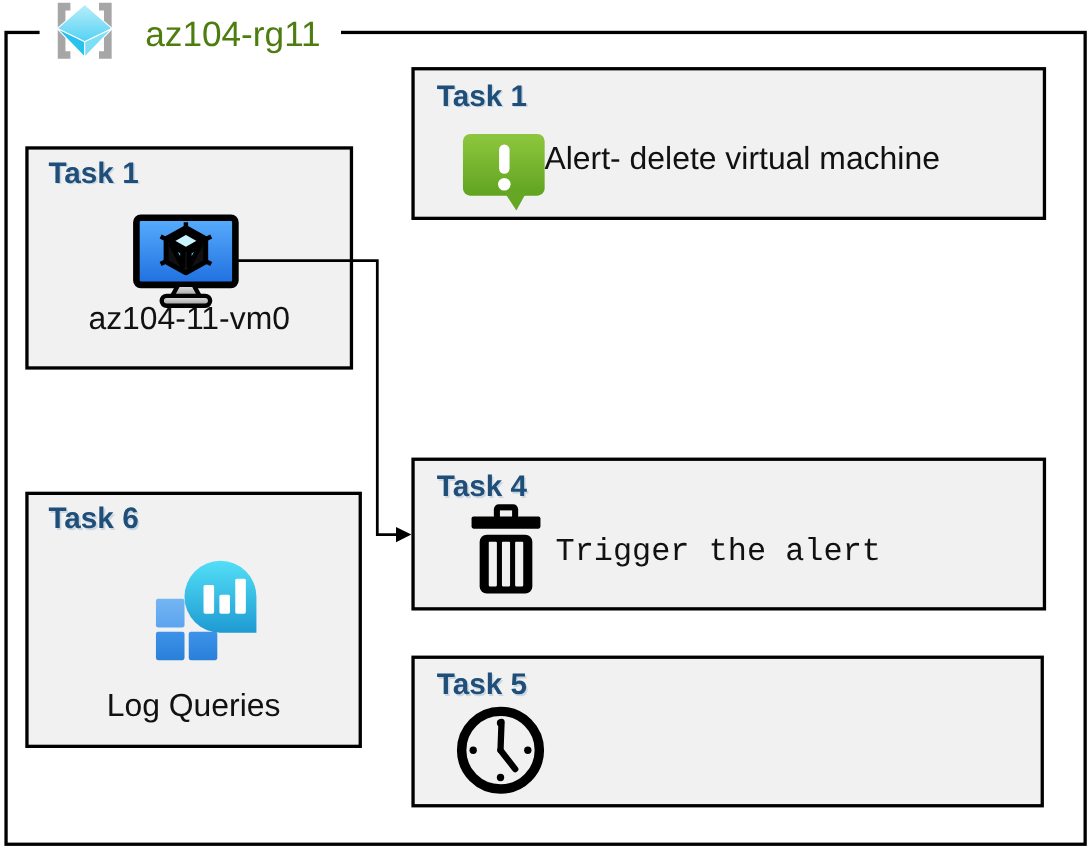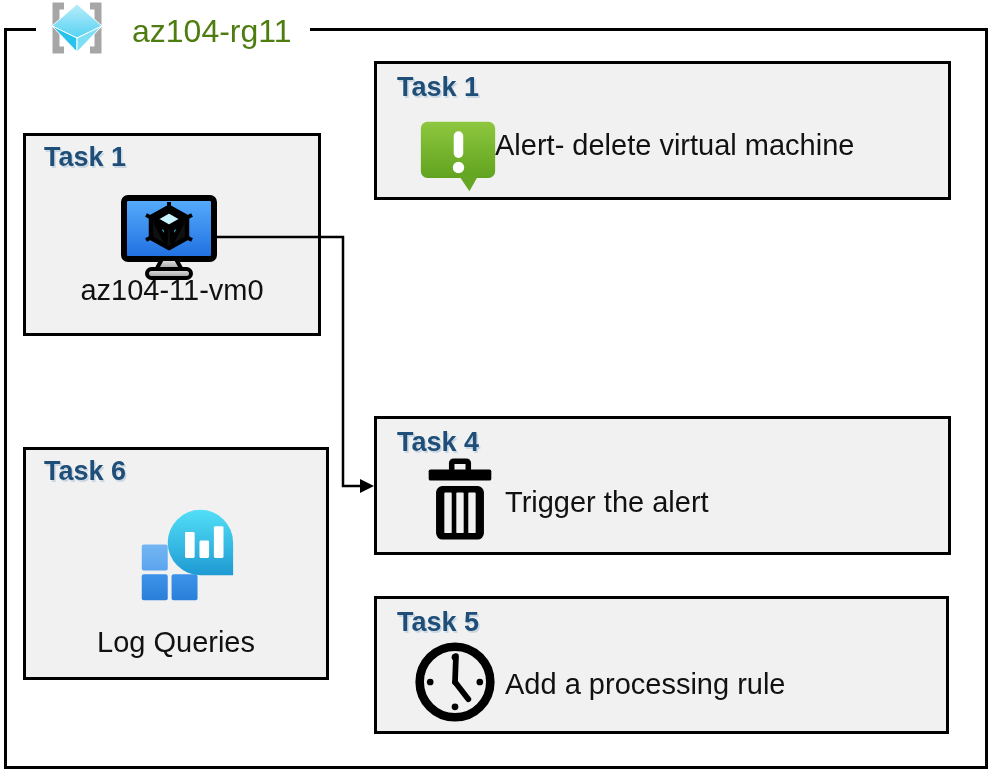--- a/index.html
+++ b/index.html
@@ -32,21 +32,21 @@
     color:#1f4e79; white-space:nowrap;
     text-shadow: 1.5px 1.5px 0 rgba(130,165,200,0.35);
   }
   .wide .task-label { left:20px; top:8px; }
 
   .task-item-text {
     position:absolute; font-size:29px; color:#111; white-space:nowrap; line-height:34px;
   }
   #task2 .task-item-text { left:118px; top:64px; }
   #task3 .task-item-text { left:128px; top:64px; }
-  #task4 .task-item-text { left:128px; top:66px; }
+  #task4 .task-item-text { left:128px; top:66px;font-family:Liberation Mono, monospace; }
   #task5 .task-item-text { left:128px; top:68px; }
 
   .center-text {
     position:absolute; left:0; right:0; text-align:center;
     font-size:29px; color:#111; white-space:nowrap;
   }
   #task1 .center-text { bottom:26px; }
   #task6 .center-text { bottom:18px;text-align:center; }
 
   .icon { position:absolute; z-index:5; }
@@ -195,16 +195,15 @@
       <svg width="84" height="86" viewBox="0 0 88 90">
         <circle cx="44" cy="45" r="37" fill="none" stroke="#000" stroke-width="9"></circle>
         <circle cx="44" cy="19" r="3.5" fill="#000"></circle>
         <circle cx="70" cy="45" r="3.5" fill="#000"></circle>
         <circle cx="44" cy="71" r="3.5" fill="#000"></circle>
         <circle cx="18" cy="45" r="3.5" fill="#000"></circle>
         <line x1="44" y1="45" x2="45" y2="18" stroke="#000" stroke-width="6" stroke-linecap="round"></line>
         <line x1="44" y1="45" x2="58" y2="63" stroke="#000" stroke-width="6" stroke-linecap="round"></line>
       </svg>
     </span>
-    <div class="task-item-text">Add a processing rule</div>
   </div>
 
 </div>
 
 </body></html>

